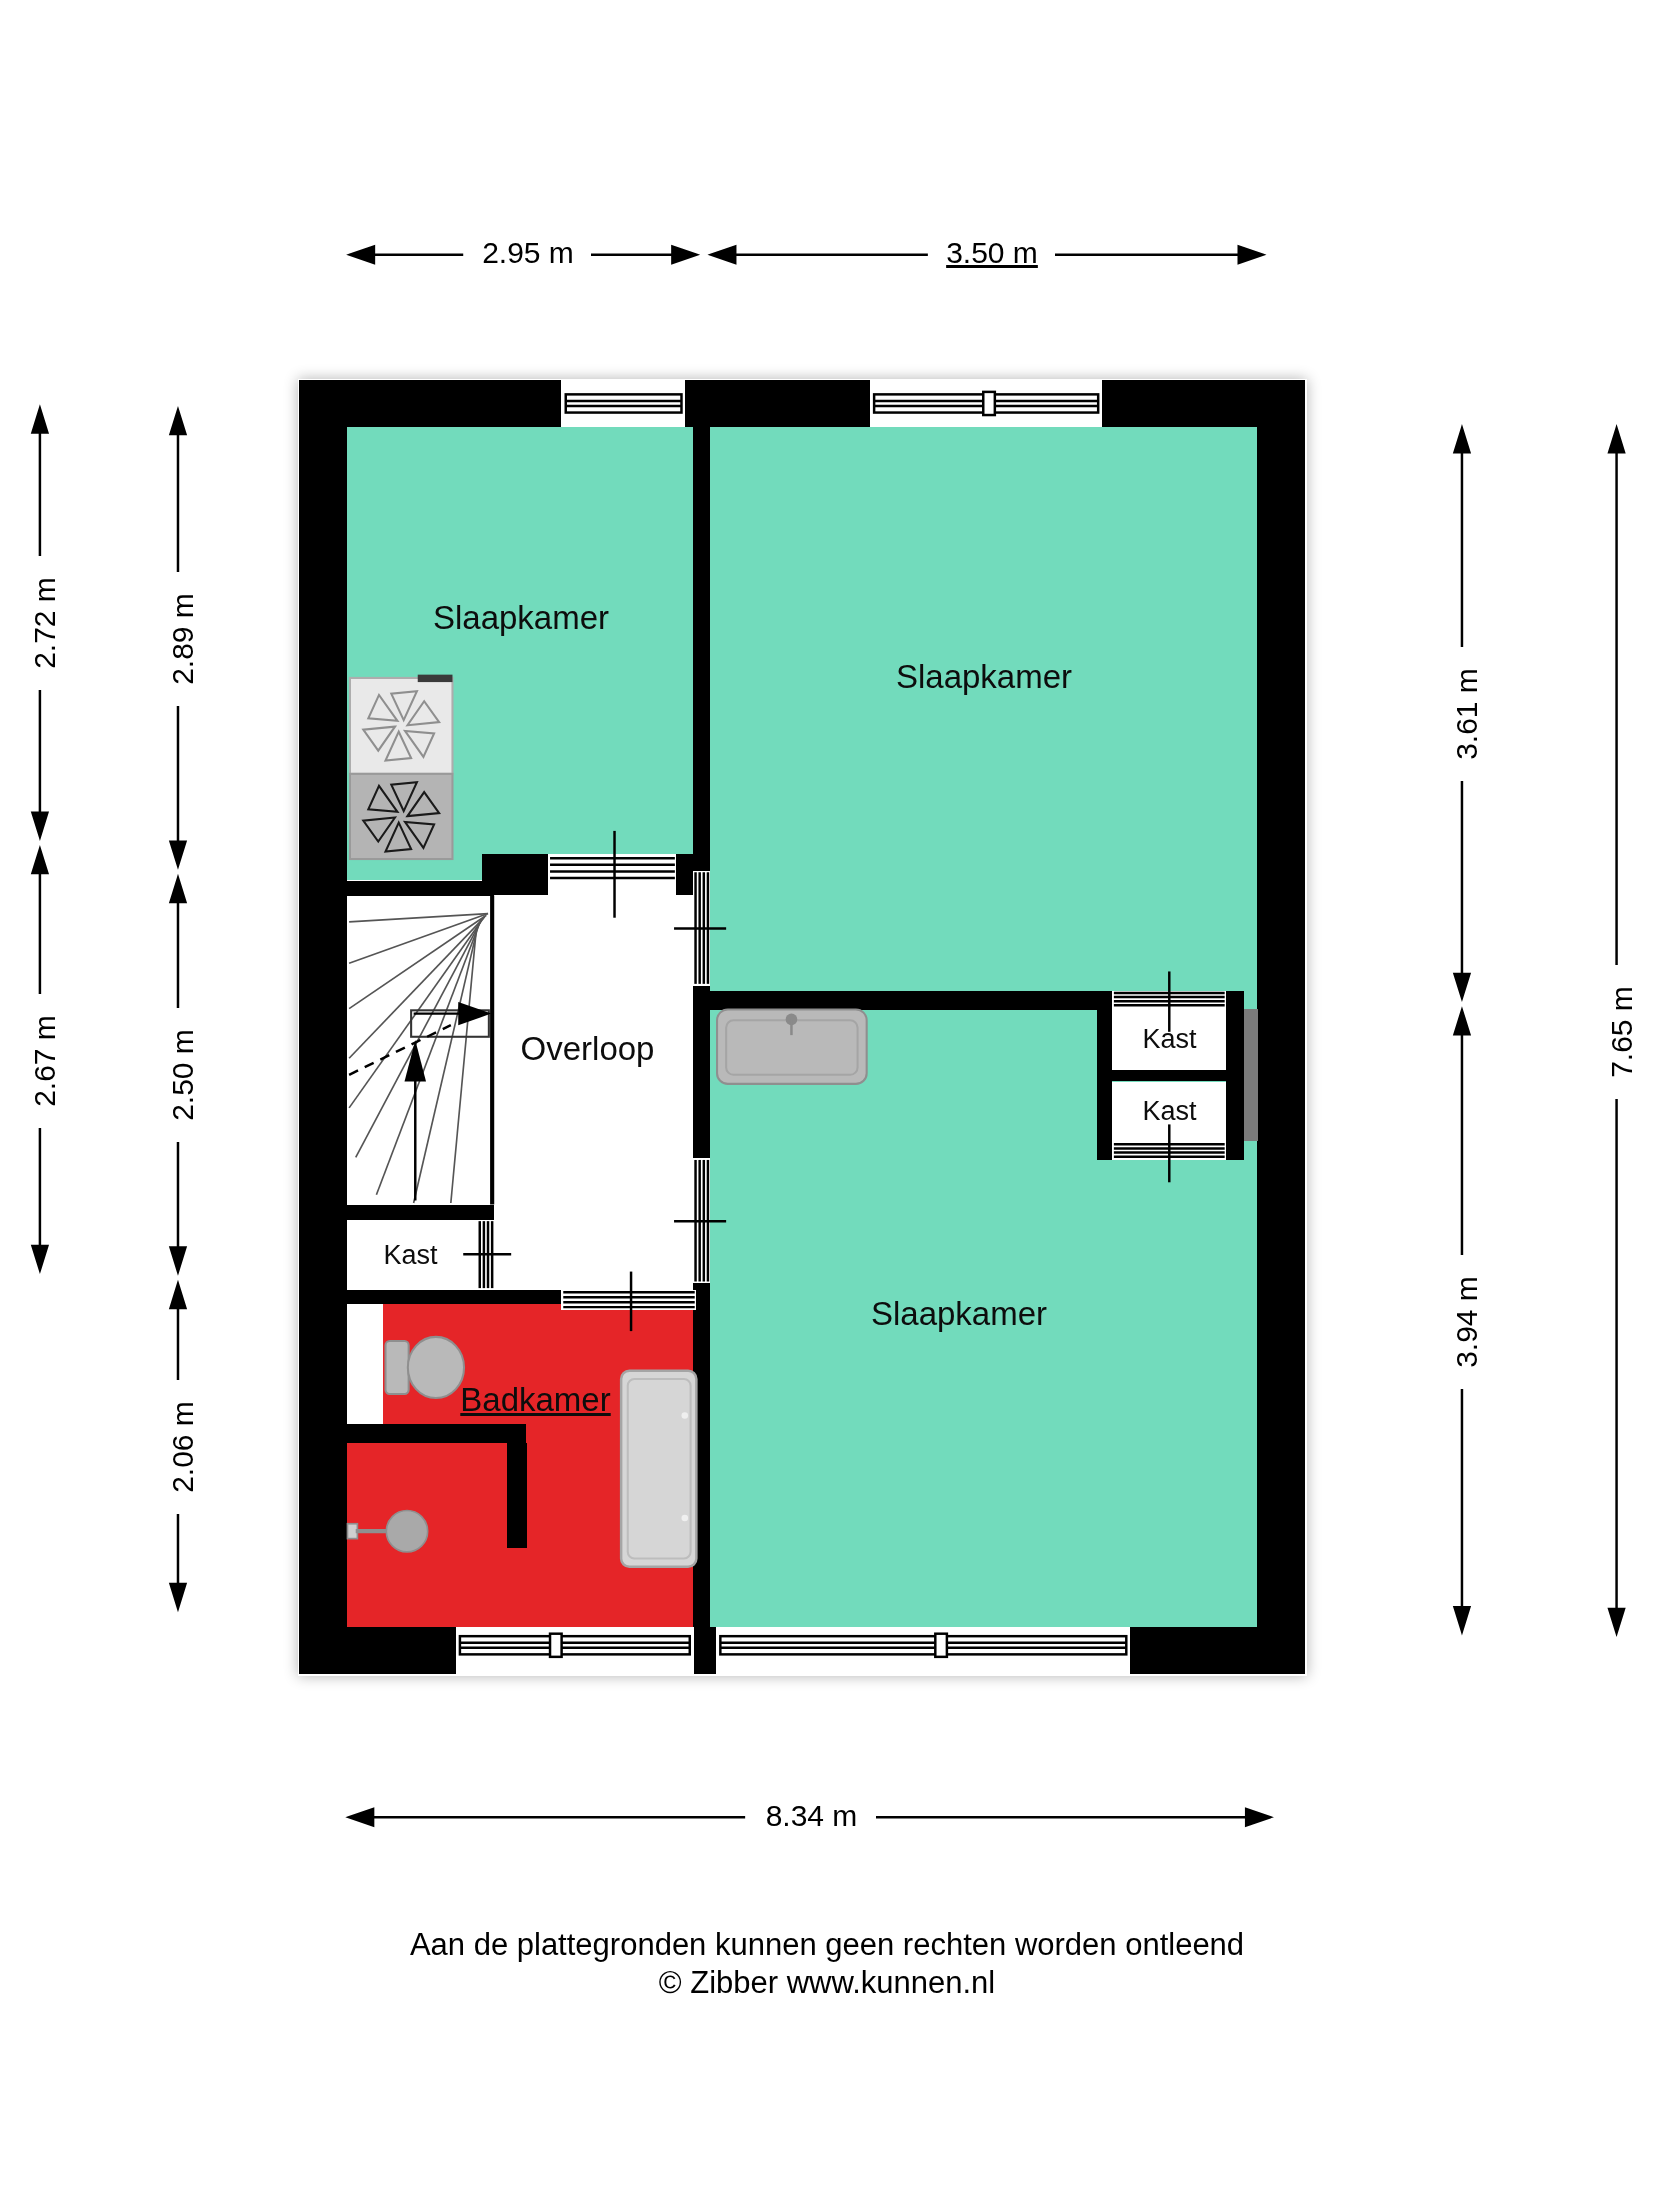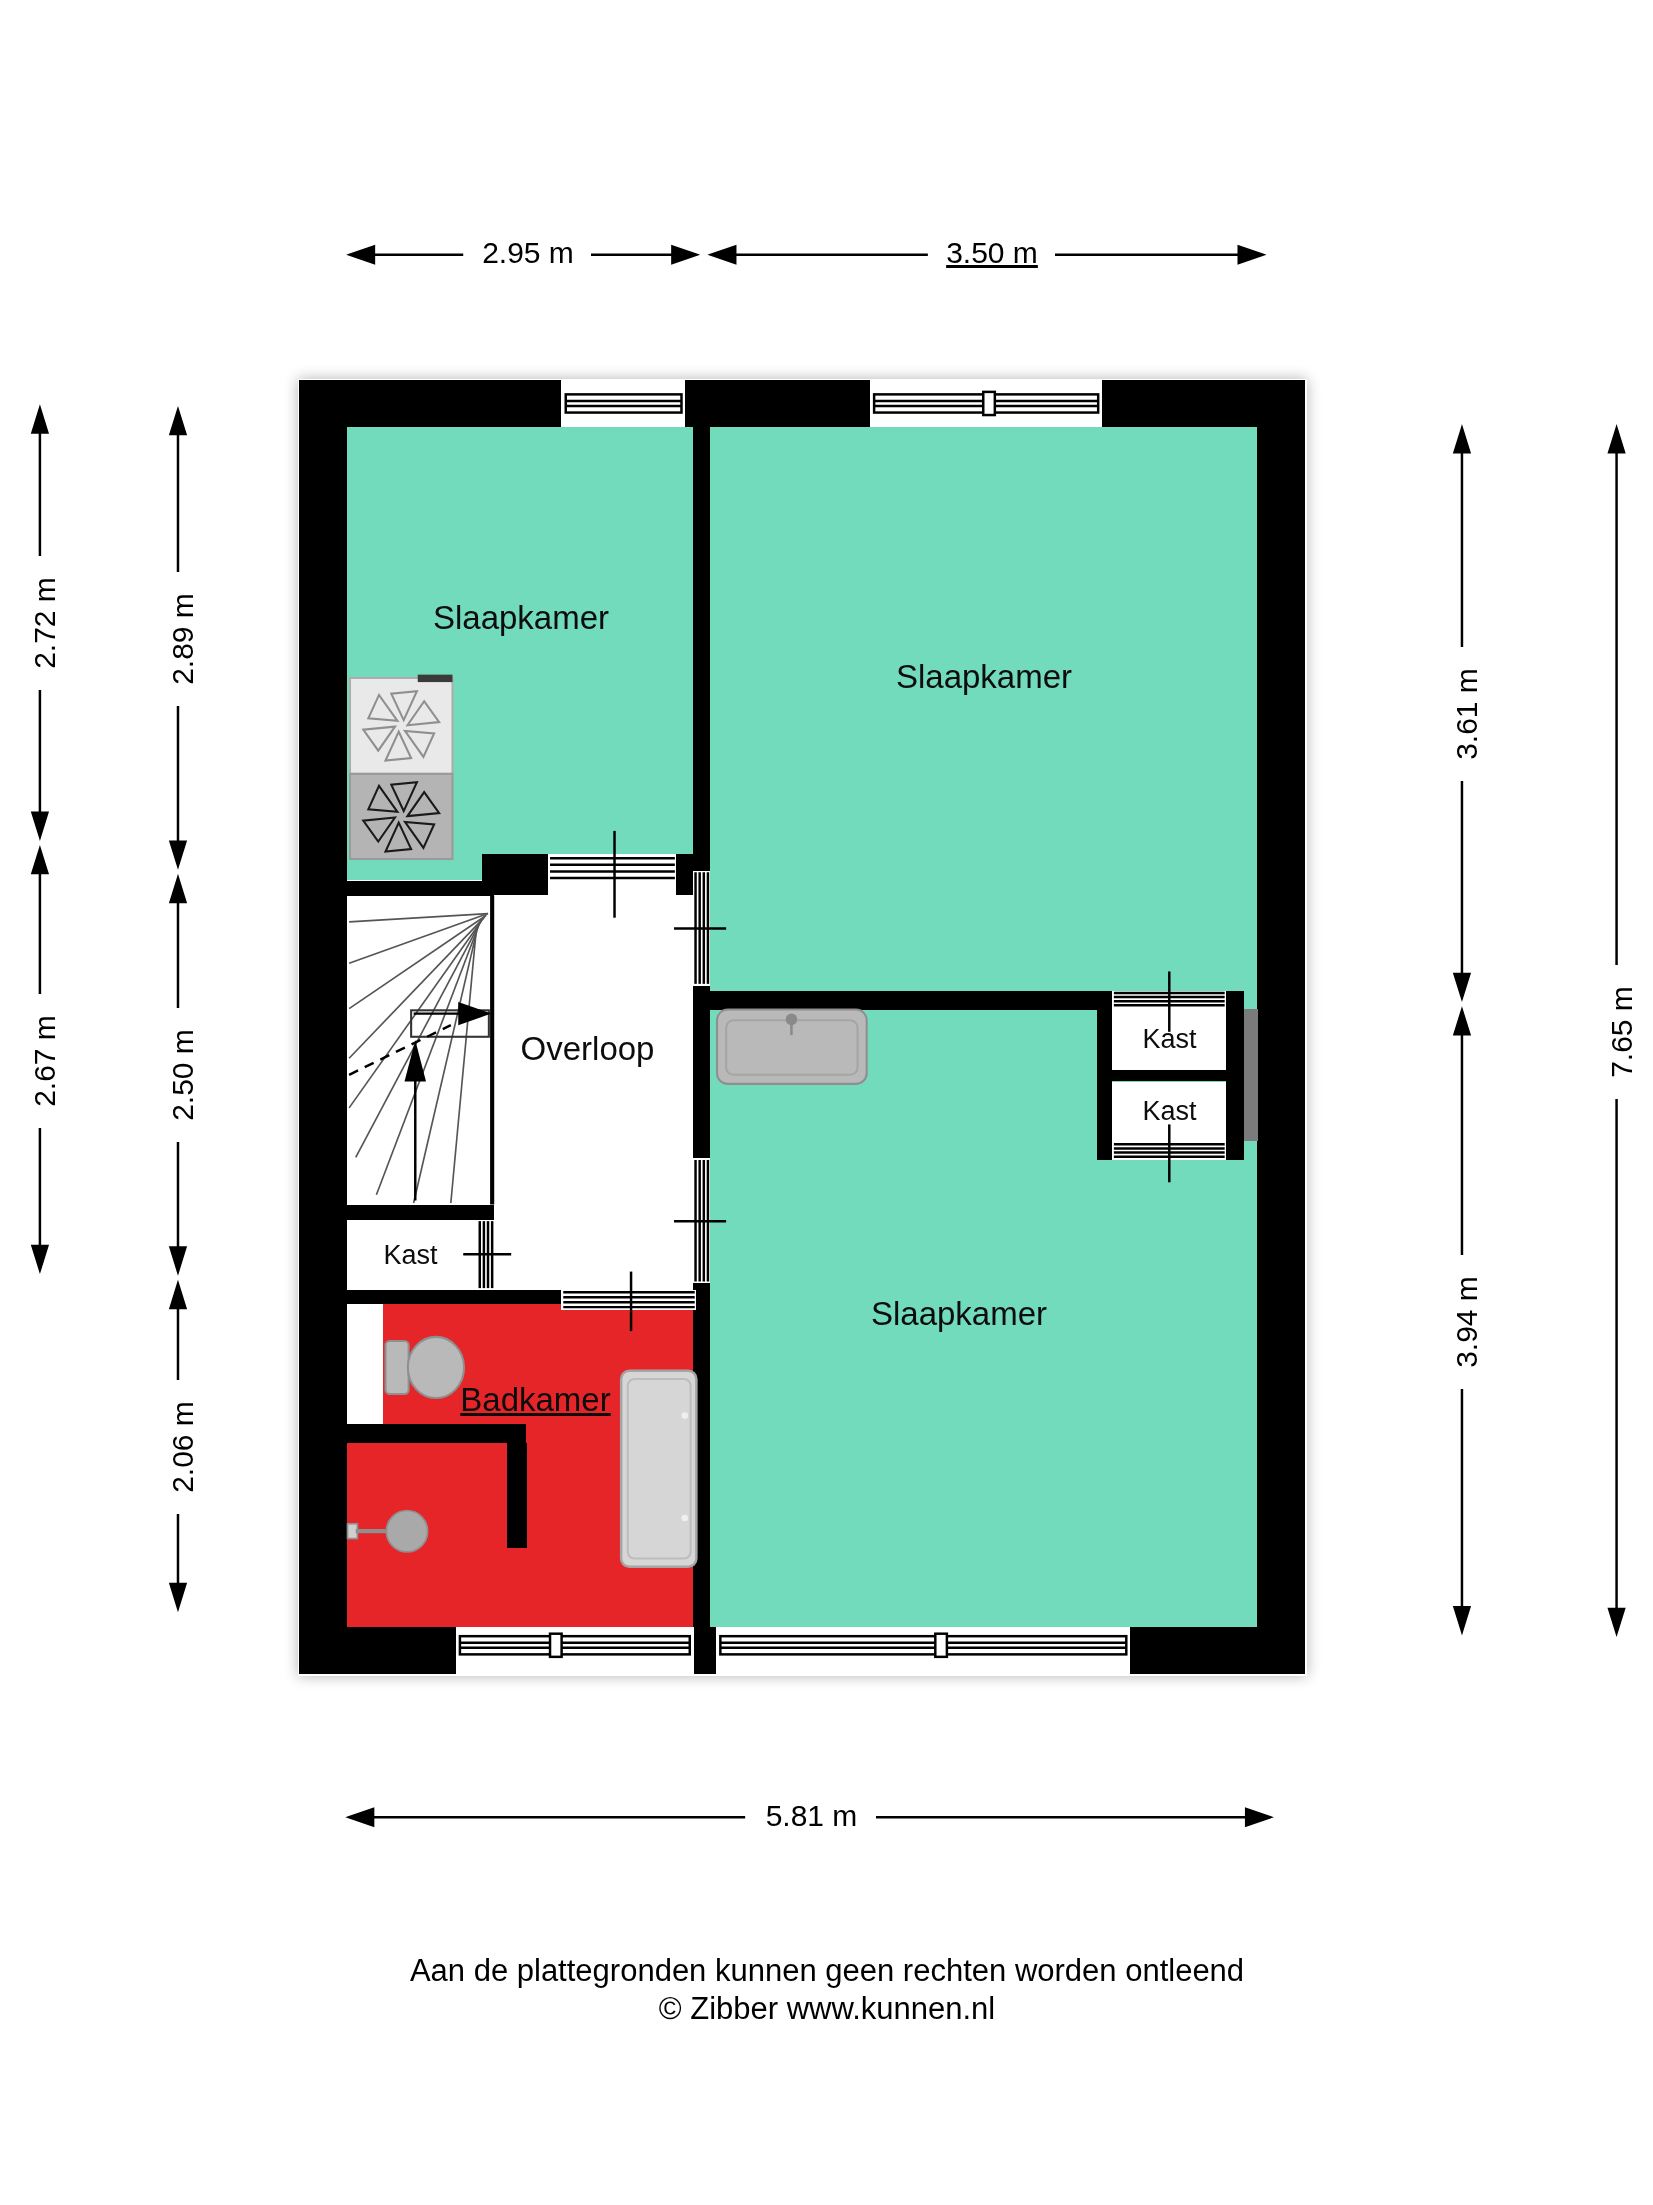--- a/index.html
+++ b/index.html
@@ -8,21 +8,21 @@
   .wall{position:absolute;background:#000;}
   .room-teal{position:absolute;background:#72DBBC;}
   .room-red{position:absolute;background:#E52528;}
   .white{position:absolute;background:#fff;}
   .duct{position:absolute;background:#7B7B7B;}
   .plan-shadow{position:absolute;box-shadow:0 0 13.2px rgba(0,0,0,.30);}
   .room-label{position:absolute;font-size:33px;color:#0d0d0d;text-align:center;white-space:nowrap;}
   .kast-label{position:absolute;font-size:27px;color:#0d0d0d;text-align:center;white-space:nowrap;}
   .dim-label{position:absolute;font-size:30px;color:#000;text-align:center;white-space:nowrap;background:#fff;padding:0 5px;}
   .dim-v{transform:rotate(-90deg);transform-origin:center center;}
-  .footer-line{position:absolute;left:0;width:1654px;text-align:center;font-size:31px;color:#000;margin-top:26px;}
+  .footer-line{position:absolute;left:0;width:1654px;text-align:center;font-size:31px;color:#000;}
   svg{position:absolute;left:0;top:0;}
 </style>
 </head>
 <body>
 
 <div id="page">
 
   <div class="plan-shadow" style="left:298px;top:379px;width:1009px;height:1297px;"></div>
 
   <div class="room-teal" style="left:347px;top:427px;width:346px;height:453px;"></div>
@@ -259,21 +259,21 @@
   <div class="room-label" style="left:860px;top:658px;width:248px;">Slaapkamer</div>
   <div class="room-label" style="left:835px;top:1295px;width:248px;">Slaapkamer</div>
   <div class="room-label" style="left:484px;top:1030px;width:207px;">Overloop</div>
   <div class="room-label" style="left:432px;top:1381px;width:207px;text-decoration:underline;">Badkamer</div>
   <div class="kast-label" style="left:1120px;top:1024px;width:99px;">Kast</div>
   <div class="kast-label" style="left:1120px;top:1096px;width:99px;">Kast</div>
   <div class="kast-label" style="left:361px;top:1240px;width:99px;">Kast</div>
 
   <div class="dim-label" style="left:465px;top:236px;width:116px;">2.95 m</div>
   <div class="dim-label" style="left:929px;top:236px;width:116px;text-decoration:underline;">3.50 m</div>
-  <div class="dim-label" style="left:747px;top:1799px;width:119px;">5.81 m</div>
+  <div class="dim-label" style="left:747px;top:1799px;width:119px;">8.34 m</div>
   <div class="dim-label dim-v" style="left:-22px;top:606px;width:124px;">2.72 m</div>
   <div class="dim-label dim-v" style="left:-22px;top:1044px;width:124px;">2.67 m</div>
   <div class="dim-label dim-v" style="left:116px;top:622px;width:124px;">2.89 m</div>
   <div class="dim-label dim-v" style="left:116px;top:1058px;width:124px;">2.50 m</div>
   <div class="dim-label dim-v" style="left:116px;top:1430px;width:124px;">2.06 m</div>
   <div class="dim-label dim-v" style="left:1400px;top:697px;width:124px;">3.61 m</div>
   <div class="dim-label dim-v" style="left:1400px;top:1305px;width:124px;">3.94 m</div>
   <div class="dim-label dim-v" style="left:1555px;top:1015px;width:124px;">7.65 m</div>
 
   <div class="footer-line" style="top:1927px;">Aan de plattegronden kunnen geen rechten worden ontleend</div>

